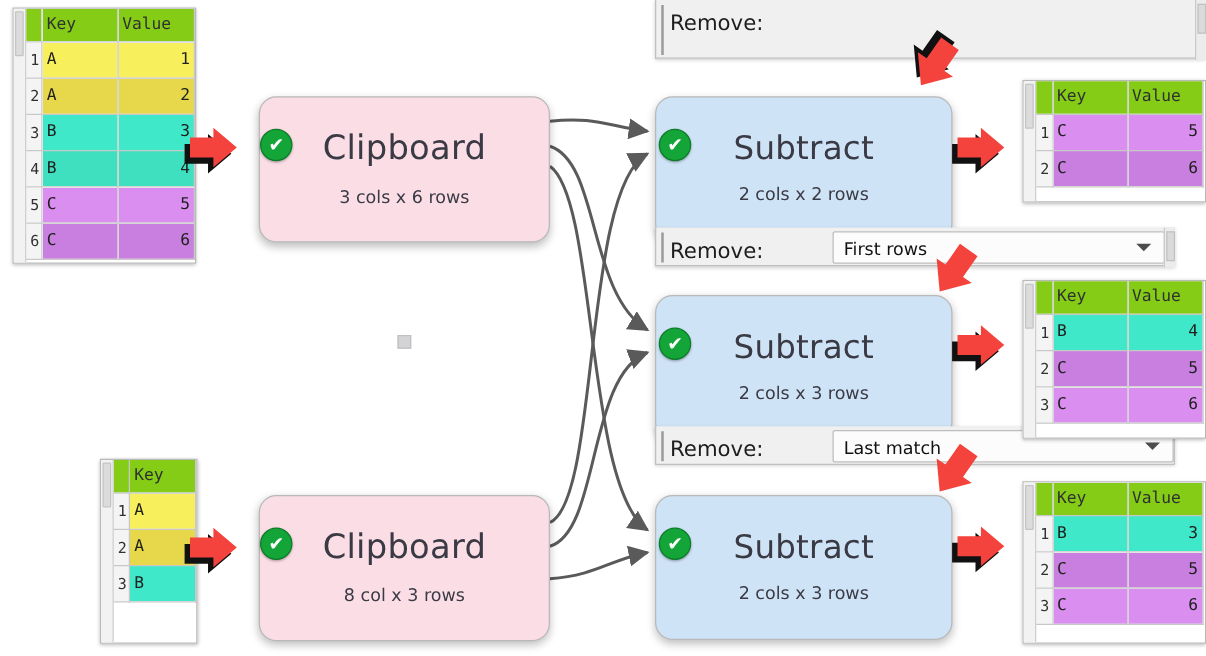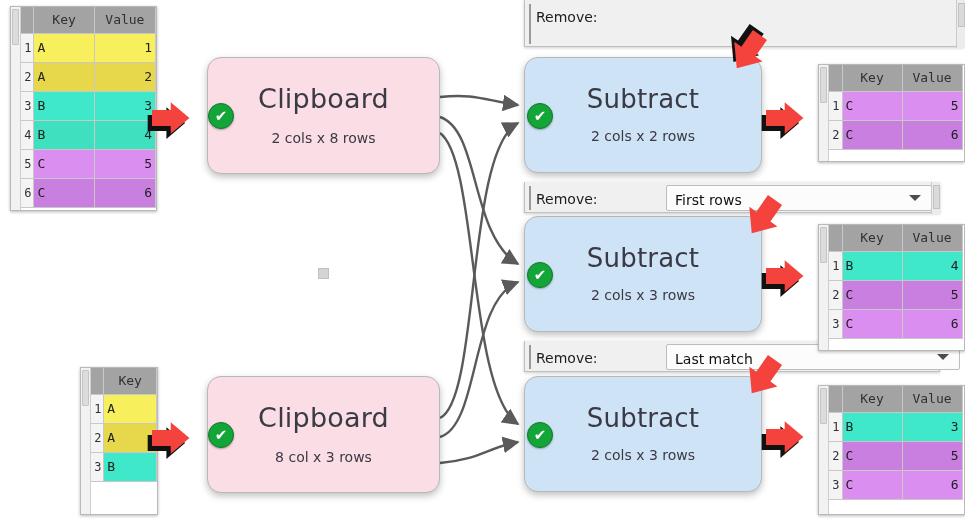--- a/index.html
+++ b/index.html
@@ -27,38 +27,39 @@
     font-size:13px;
     border:1px solid #c8c8c8;
     padding:0 3px;
     height:29px;
     color:#202020;
     box-sizing:border-box;
     white-space:nowrap;
     overflow:hidden;
   }
   .tbl th{
-    background:#a3a3a3;color:#303030;font-weight:normal;text-align:center;
+    background:#84cc16;color:#303030;font-weight:normal;text-align:left;
     height:26px;border-top:none;
   }
   .tbl td.rowhdr{
     background:#f4f4f4;text-align:right;width:14px;padding:0 2px;color:#303030;font-size:12px;
     border-left:none;
   }
   .tbl td.k{text-align:left;}
   .tbl td.v{text-align:right;}
 
   
   .node{
     position:absolute;
     border-radius:14px;
     box-sizing:border-box;
     box-shadow:0 3px 7px rgba(0,0,0,.25);
     display:flex;flex-direction:column;align-items:center;justify-content:center;
     z-index:20;
+    margin-top:20px;
   }
   .node.clipboard{background:#fbdde6;border:1px solid #b8b8b8;}
   .node.subtract{background:#cfe3f7;border:1px solid #b8b8b8;}
   .node .title{
     font-family:"DejaVu Sans", sans-serif;
     font-size:27px;color:#3a3a44;line-height:1.05;font-weight:400;
     letter-spacing:.2px;
   }
   .node .sub{
     font-family:"DejaVu Sans", sans-serif;
@@ -81,21 +82,21 @@
   
   .ddrow{position:absolute;z-index:28;}
   .ddrow .panel{
     position:absolute;left:0;top:0;
     background:#f0f0f0;border:1px solid #c0c0c0;border-top:none;
     box-sizing:border-box;
     box-shadow:0 1px 3px rgba(0,0,0,.2);
   }
   .ddrow .lbl{
     position:absolute;left:12px;top:9px;
-    font-family:"DejaVu Sans", sans-serif;font-size:14px;color:#1d1d1d;
+    font-family:"DejaVu Sans", sans-serif;font-size:17px;color:#1d1d1d;
   }
   .ddrow .tick{position:absolute;left:5px;top:4px;width:2px;bottom:4px;background:#9a9a9a;}
   .ddrow .combo{
     position:absolute;
     background:#fcfcfc;border:1px solid #bdbdbd;border-radius:2px;
     box-sizing:border-box;
   }
   .ddrow .combo .val{
     position:absolute;left:8px;top:6px;
     font-family:"DejaVu Sans", sans-serif;font-size:14px;color:#111;
@@ -211,21 +212,21 @@
       <tr>
         <td class="rowhdr">3</td>
         <td class="k" style="background:#3fe8c8">B</td>
       </tr>
     </tbody>
       </table>
   </div>
 
   <div class="node clipboard" style="left:207px;top:57px;width:233px;height:117px;">
     <div class="title">Clipboard</div>
-    <div class="sub">2 cols x 8 rows</div>
+    <div class="sub">3 cols x 6 rows</div>
   </div>
   <div class="badge" style="left:208px;top:103px;"></div>
 
   <div class="node clipboard" style="left:207px;top:376px;width:233px;height:117px;">
     <div class="title">Clipboard</div>
     <div class="sub">8 col x 3 rows</div>
   </div>
   <div class="badge" style="left:208px;top:422px;"></div>
 
   <div class="ddrow" style="left:524px;top:0px;width:441px;height:48px;">
@@ -259,21 +260,21 @@
   <div class="node subtract" style="left:524px;top:216px;width:238px;height:116px;">
     <div class="title">Subtract</div>
     <div class="sub">2 cols x 3 rows</div>
   </div>
   <div class="badge" style="left:527px;top:262px;"></div>
 
   <div class="ddrow" style="left:524px;top:341px;width:416px;height:32px;">
     <div class="panel" style="width:416px;height:31px;"></div>
     <div class="tick"></div>
     <div class="lbl">Remove:</div>
-    <div class="combo" style="left:142px;top:3px;width:294px;height:26px;">
+    <div class="combo" style="left:142px;top:3px;width:273px;height:26px;">
       <div class="val">Last match</div>
       <div class="caret" style="top:9px;"></div>
     </div>
   </div>
 
   <div class="node subtract" style="left:524px;top:376px;width:238px;height:116px;">
     <div class="title">Subtract</div>
     <div class="sub">2 cols x 3 rows</div>
   </div>
   <div class="badge" style="left:527px;top:422px;"></div>

